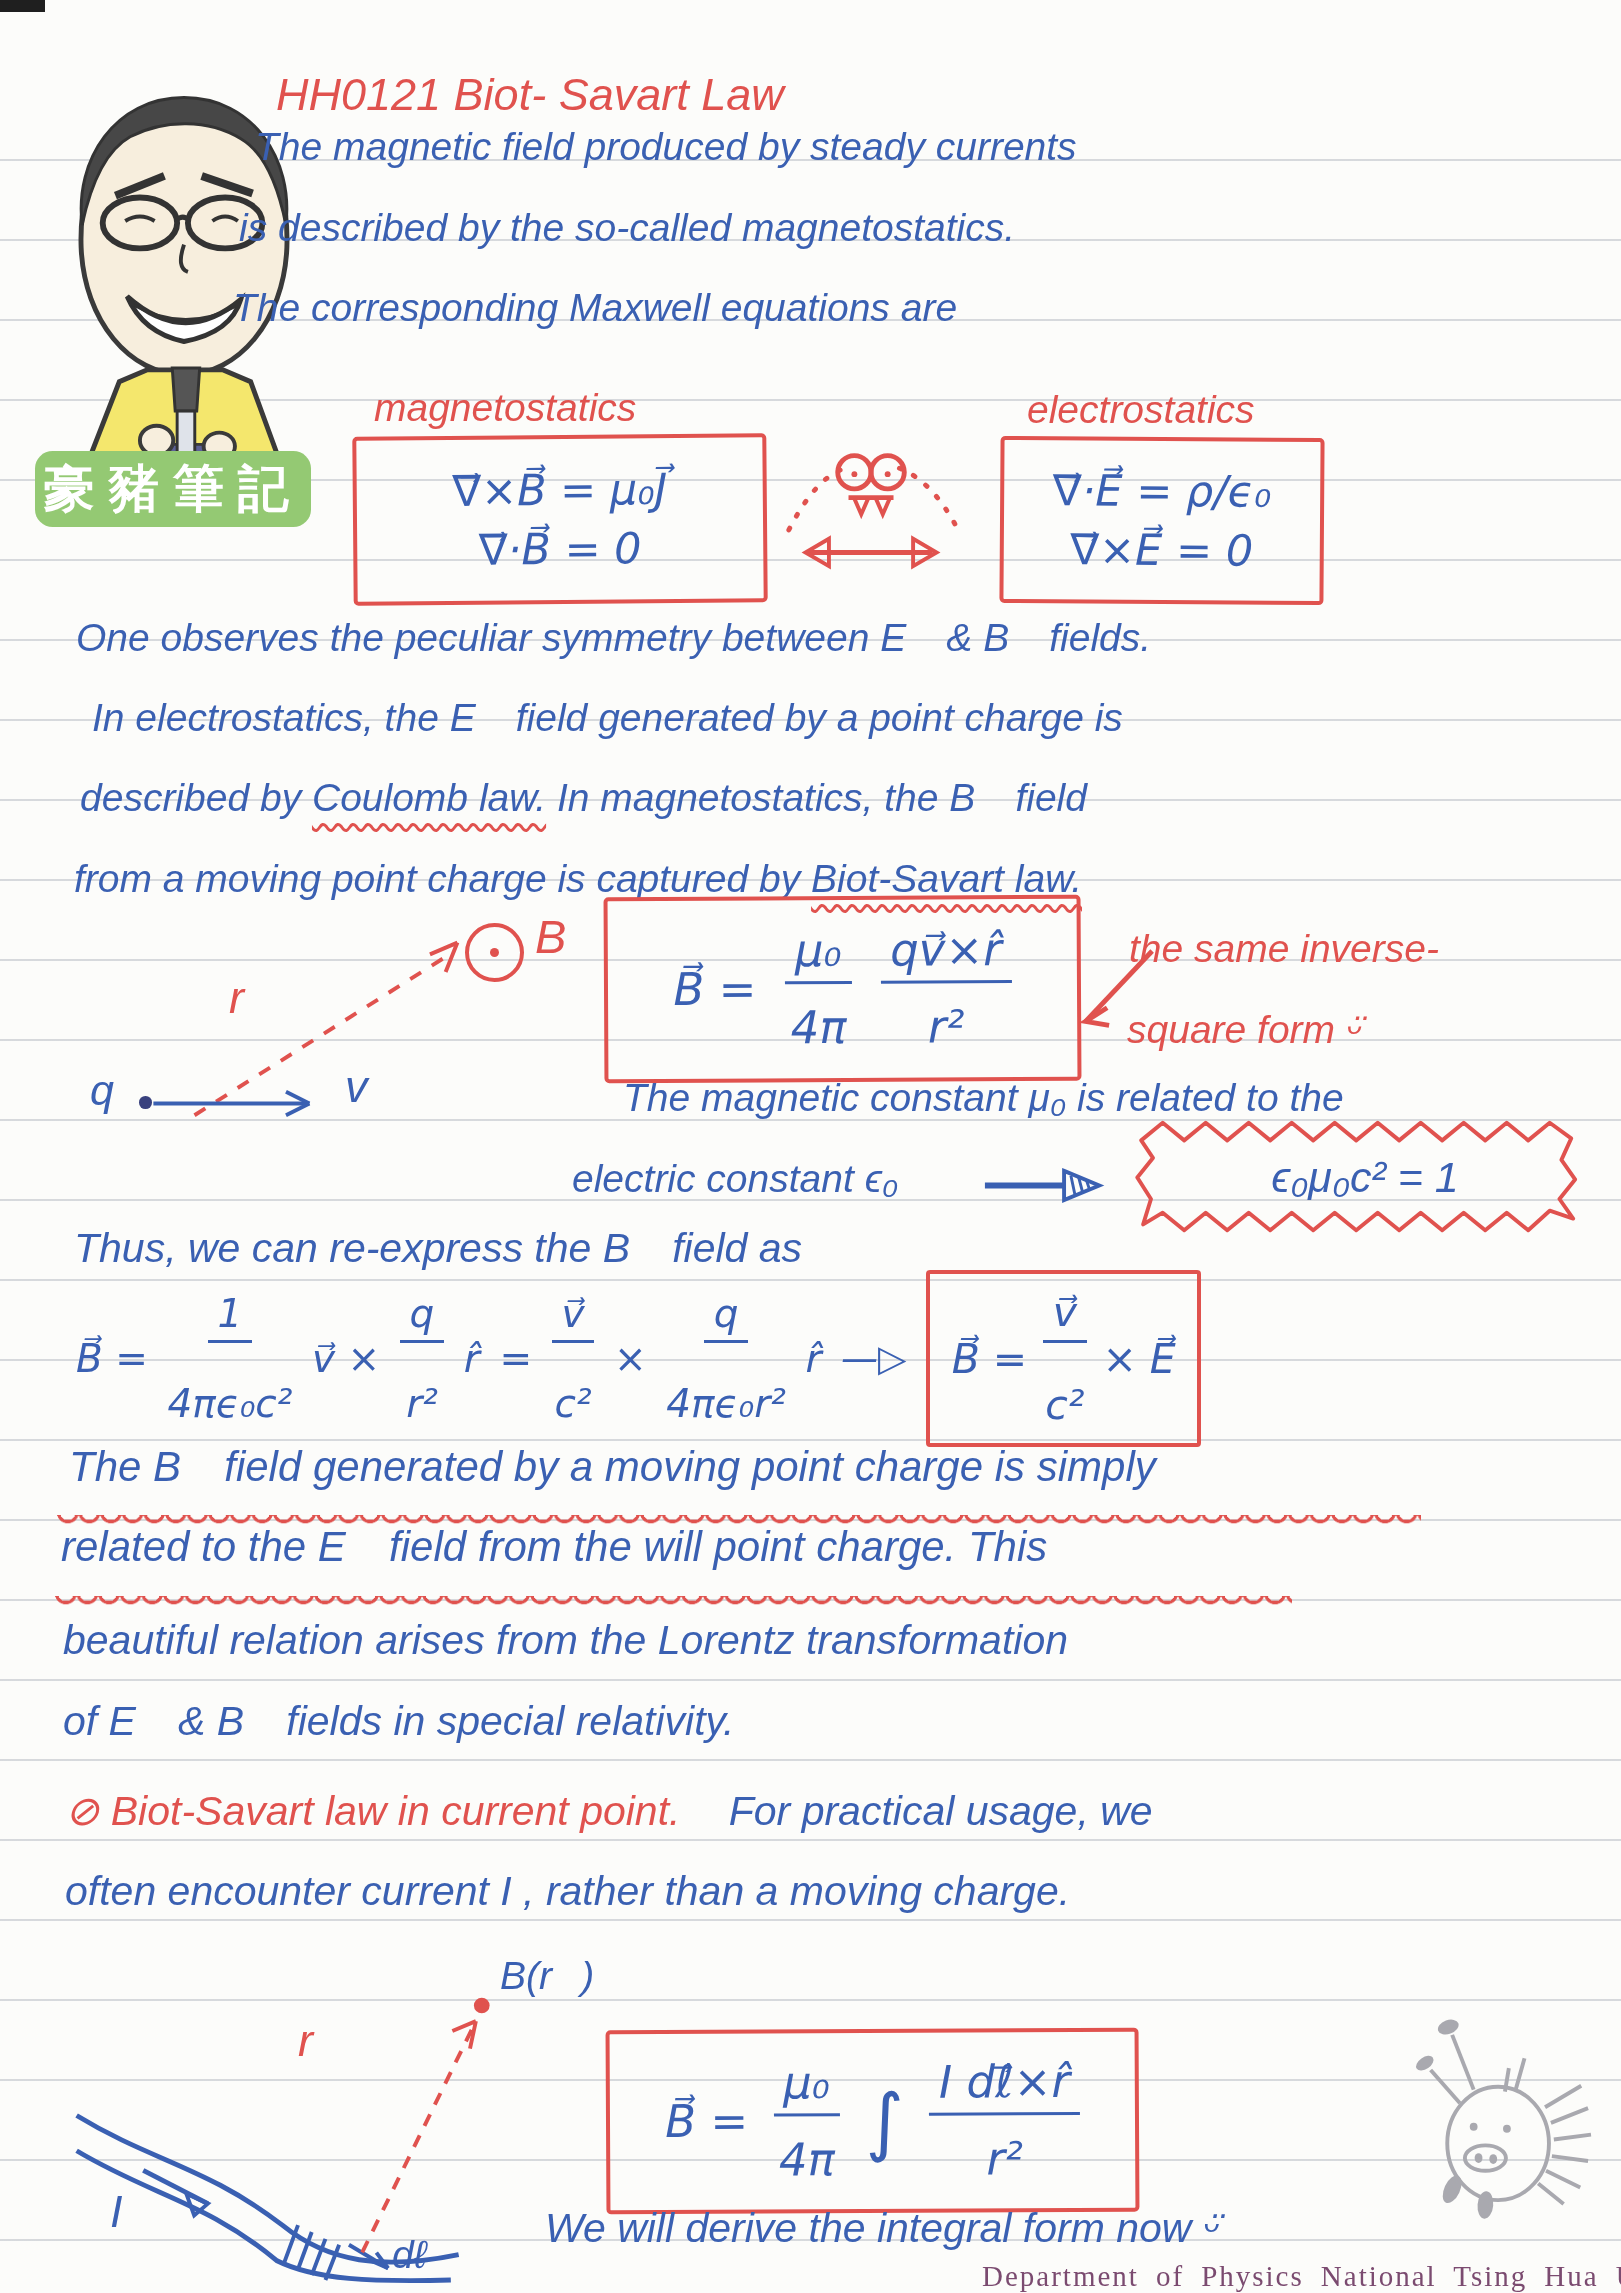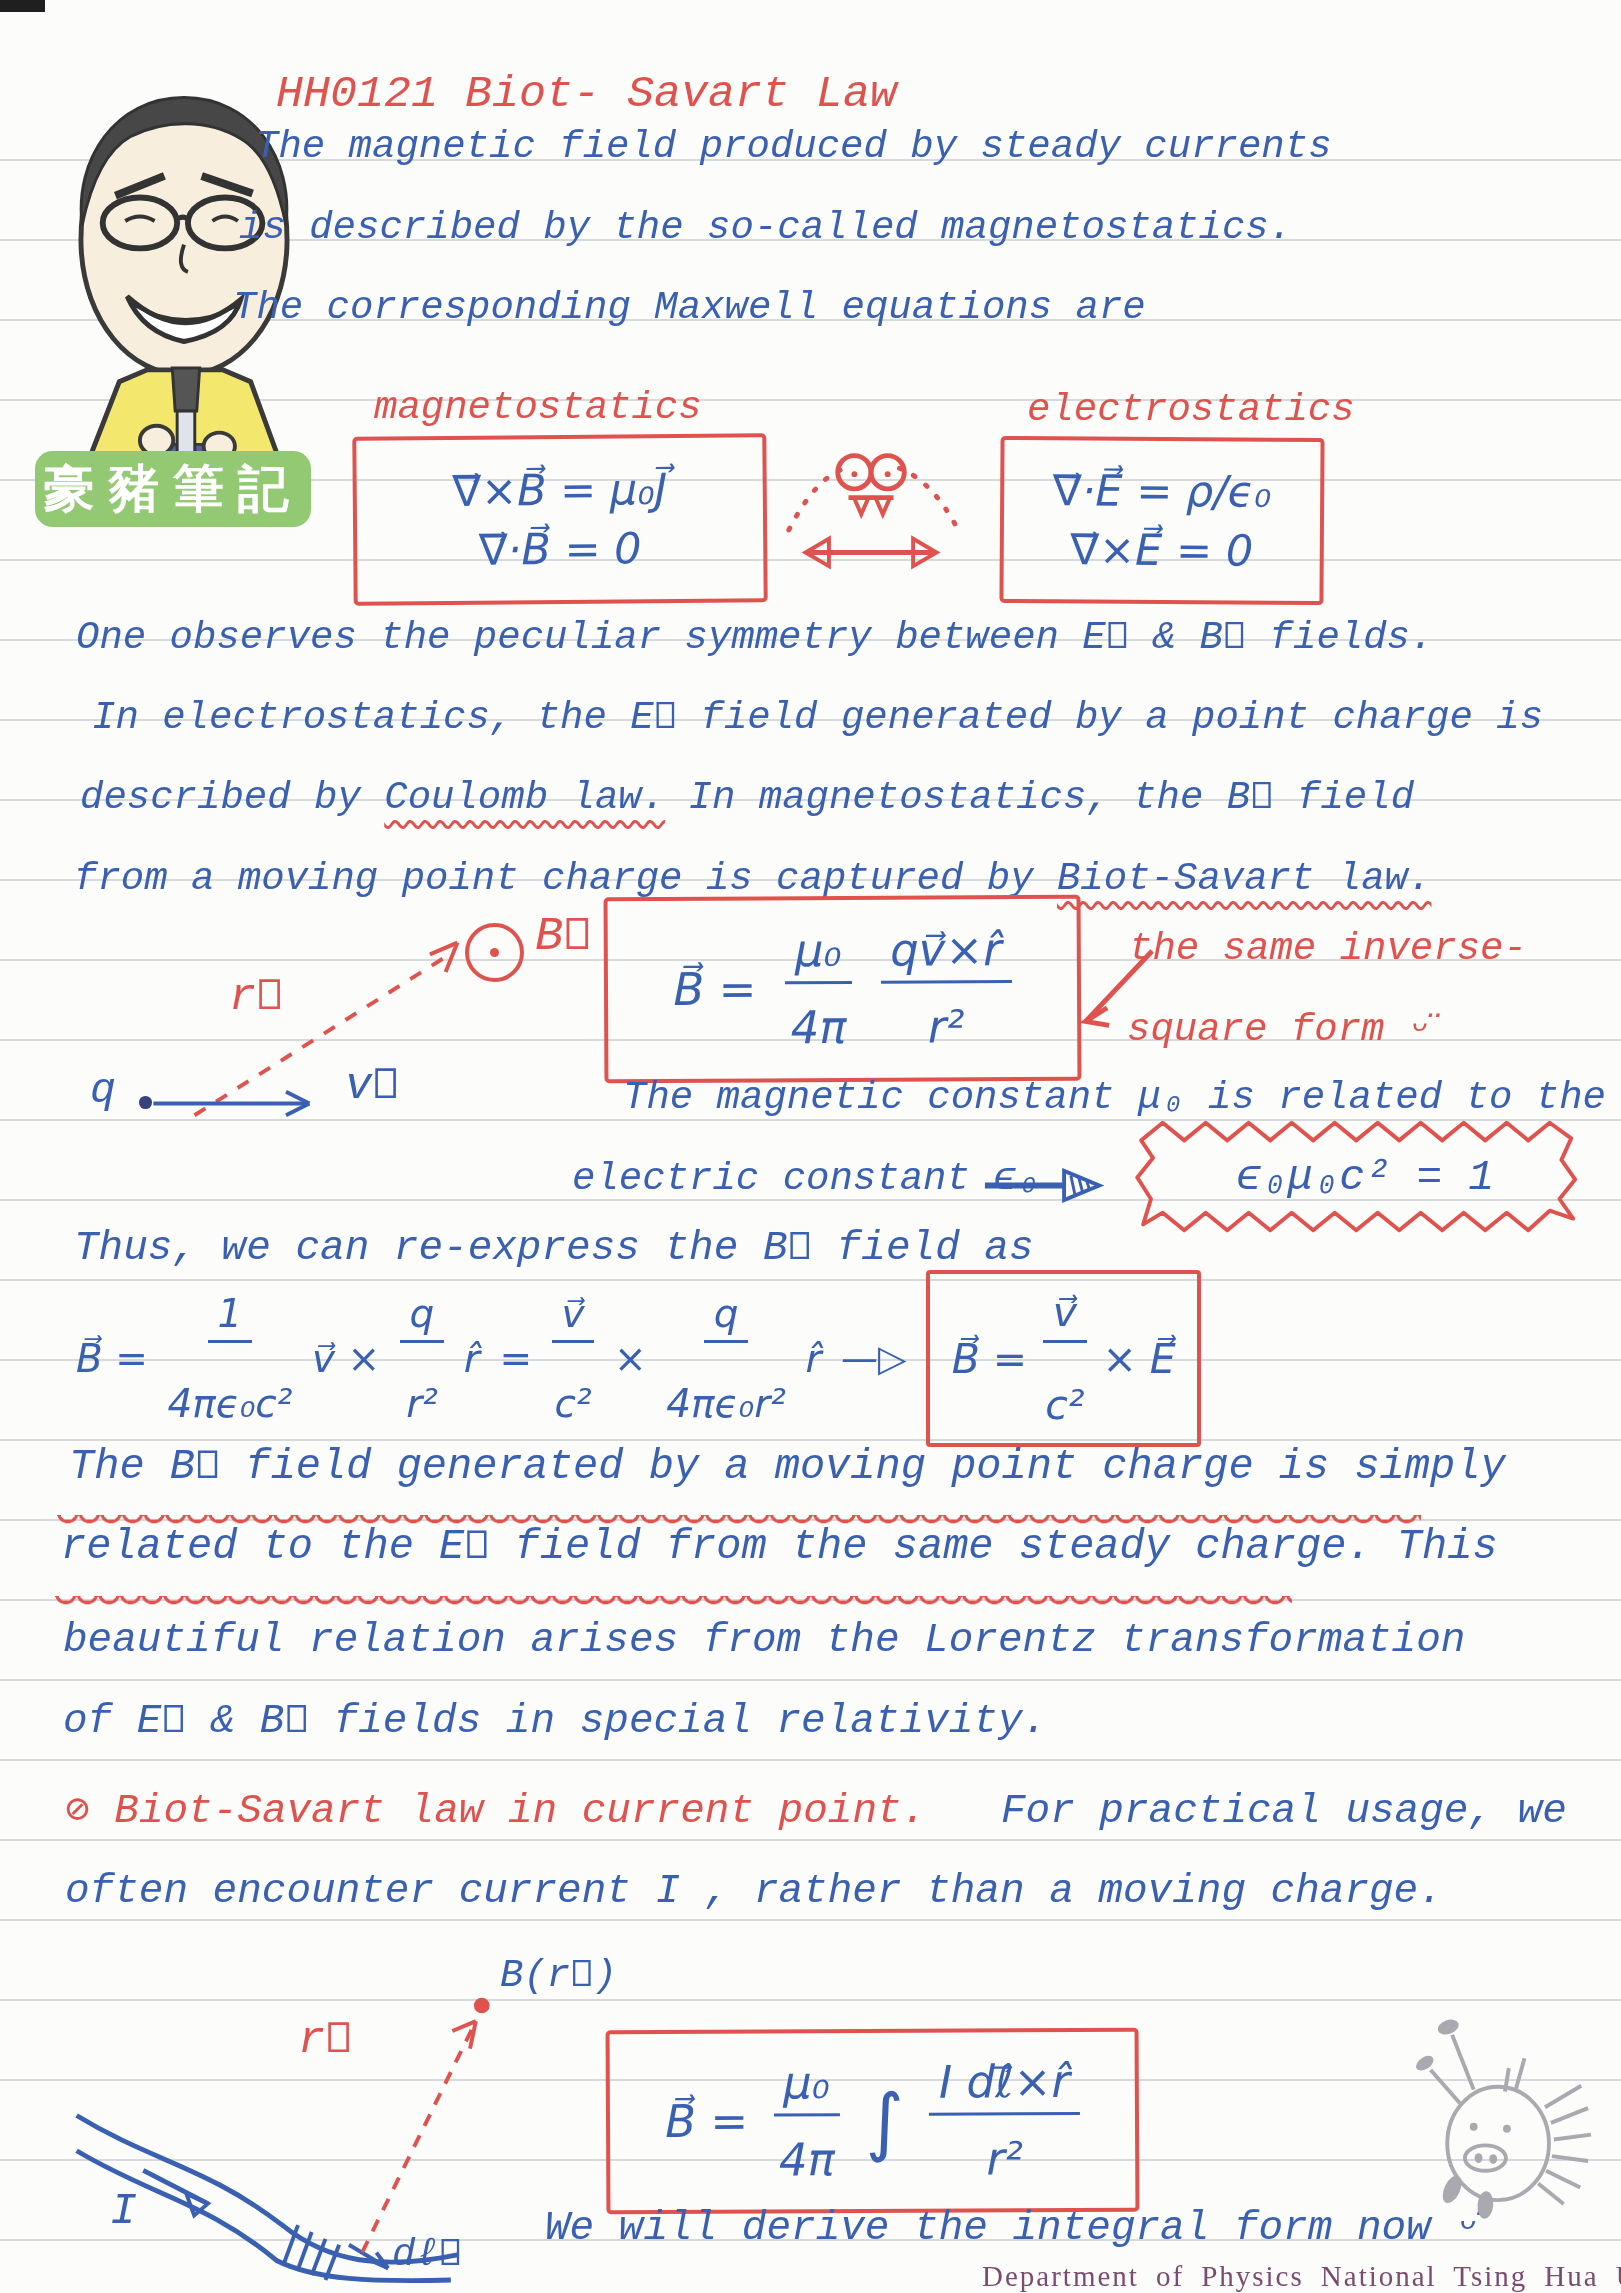--- a/index.html
+++ b/index.html
@@ -1,20 +1,20 @@
 <!DOCTYPE html>
 <html><head>
 <meta charset="utf-8">
 <style>
   html,body{margin:0;padding:0;background:#888;}
   #page{position:relative;width:1621px;height:2294px;background:#fcfcfa;overflow:hidden;
         font-family:"DejaVu Sans",sans-serif;}
   .rules{position:absolute;left:0;right:0;top:159px;bottom:0;pointer-events:none;
          background:repeating-linear-gradient(to bottom, rgba(145,152,165,0.35) 0 2px, transparent 2px 80px);}
-  .hw{position:absolute;font-family:Liberation Mono, monospace;font-style:italic;
+  .hw{position:absolute;font-family:Liberation Sans, sans-serif;font-style:italic;
       color:#3a60b2;white-space:nowrap;line-height:1.15;}
   .red{color:#e0524e;}
   .wavy-u{text-decoration:underline;text-decoration-style:wavy;text-decoration-color:#e0524e;
           text-decoration-thickness:2.9px;text-underline-offset:11.8px;}
   .rbox{position:absolute;border:4.9px solid #e0524e;border-radius:4.9px;
         display:flex;align-items:center;justify-content:center;}
   .eqcol{display:flex;flex-direction:column;align-items:center;gap:9.8px;}
   .eqrow{display:flex;align-items:center;justify-content:center;gap:21.6px;
          font-style:italic;color:#3a60b2;white-space:nowrap;}
   .frac{display:inline-flex;flex-direction:column;align-items:center;vertical-align:middle;}
@@ -190,21 +190,21 @@
       <span class="frac eqrow" style="font-size:41px;">
         <span class="num">v⃗</span>
         <span class="den">c²</span>
       </span>
       <span class="eqrow" style="font-size:41px;">× E⃗</span>
     </span>
   </div>
 
   <div class="hw" style="left:69px;top:1443px;font-size:42px;">The B⃗ field generated by a moving point charge is simply</div>
   <div class="squiggle" style="left:57px;top:1515px;width:1364px;"></div>
-  <div class="hw" style="left:61px;top:1523px;font-size:42px;">related to the E⃗ field from the same steady charge.  This</div>
+  <div class="hw" style="left:61px;top:1523px;font-size:42px;">related to the E⃗ field from the will point charge.  This</div>
   <div class="squiggle" style="left:55px;top:1596px;width:1237px;"></div>
   <div class="hw" style="left:63px;top:1617px;font-size:41px;">beautiful relation arises from the Lorentz transformation</div>
   <div class="hw" style="left:63px;top:1698px;font-size:41px;">of  E⃗ &amp; B⃗ fields in special relativity.</div>
 
   <div class="hw" style="left:65px;top:1788px;font-size:41px;">
     <span class="red">⊘ Biot-Savart law in current point.</span>
     <span style="display:inline-block;width:25.5px;"></span>
     <span>For practical usage, we</span>
   </div>
   <div class="hw" style="left:65px;top:1868px;font-size:41px;">often encounter current  I , rather than a moving charge.</div>

